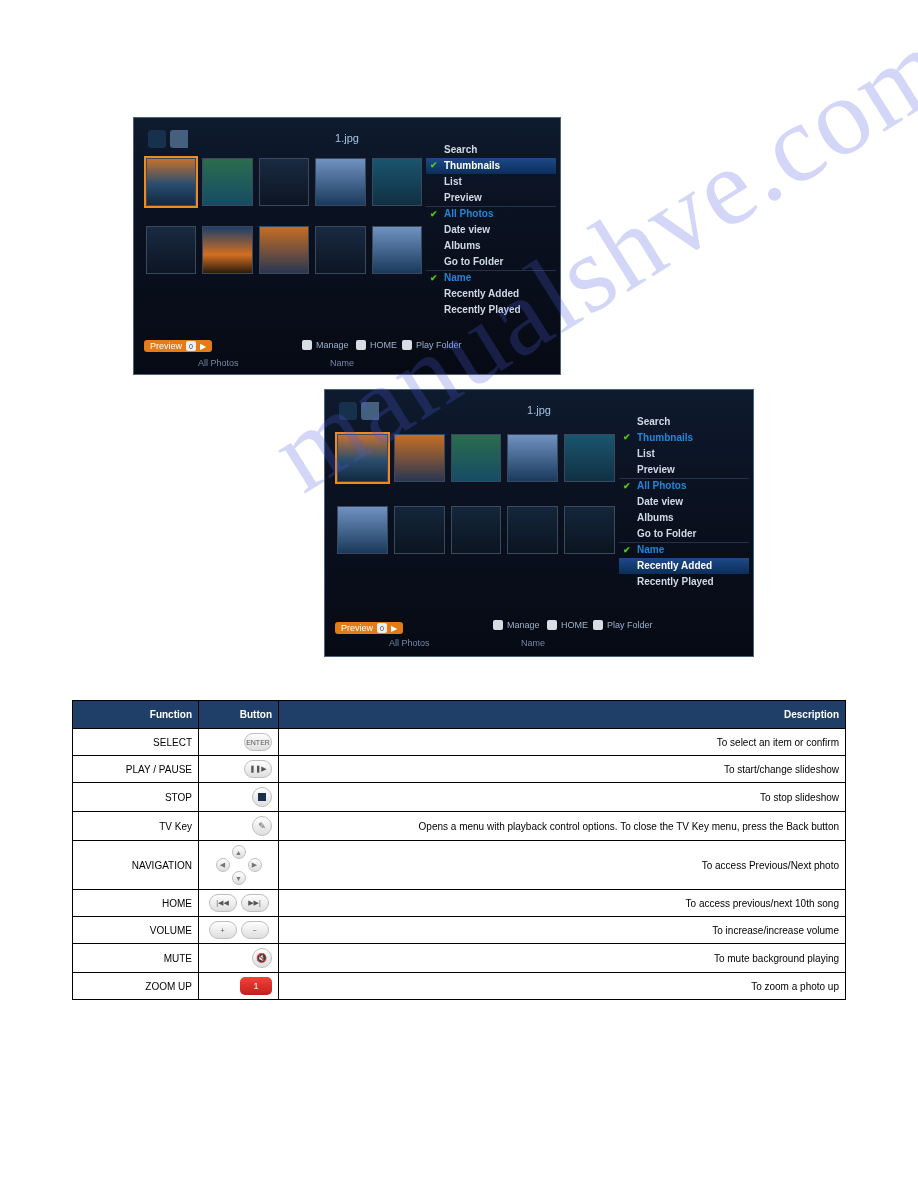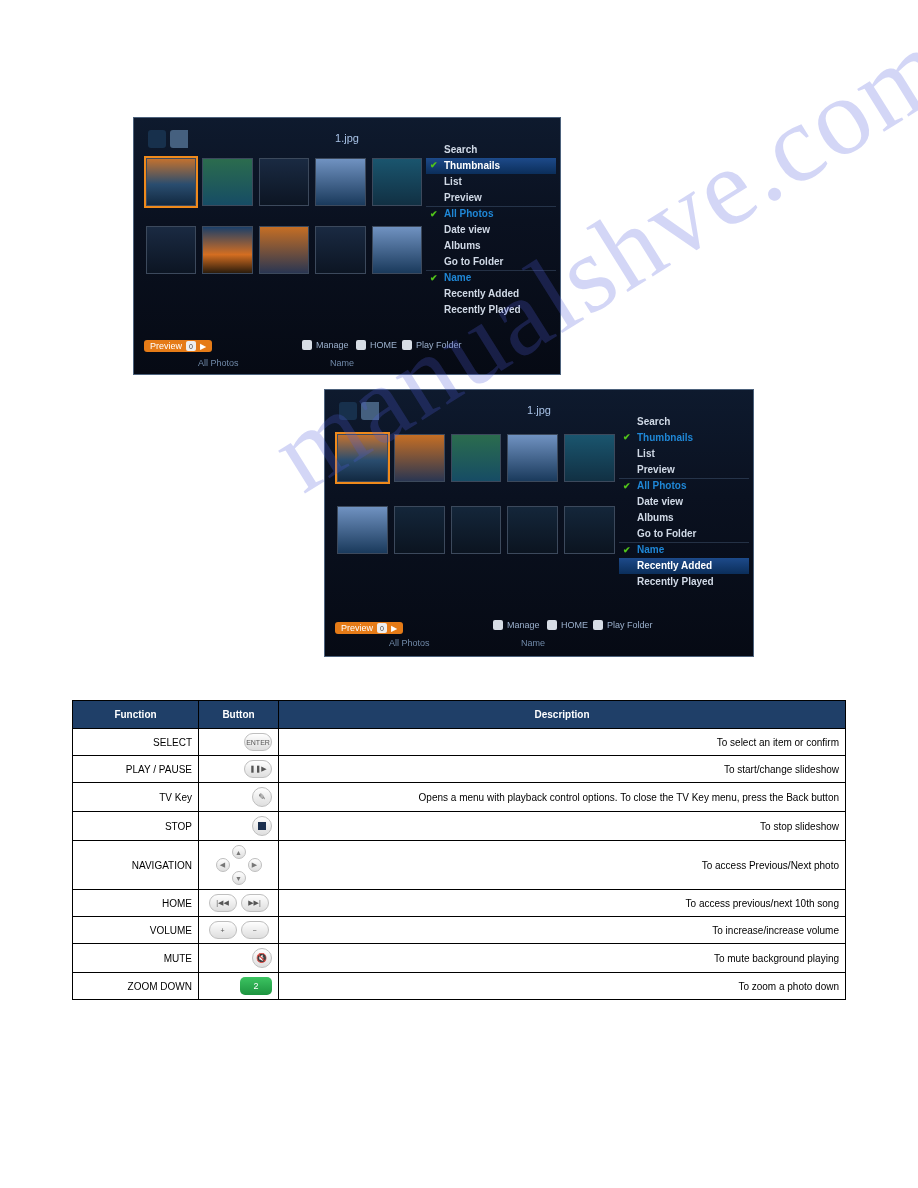--- a/index.html
+++ b/index.html
@@ -39,21 +39,21 @@
   .footer .hint { position:absolute; display:flex; align-items:center; gap:4px; font-size:9px; color:#9bb0cc; }
   .footer .hint .chip{ width:10px; height:10px; background:#d7dde5; border-radius:2px; }
   .footer .sub { position:absolute; font-size:9px; color:#7089a8; }
 
   
   .wm { position:absolute; left:250px; top:410px; font-size:110px; color:rgba(80,90,220,.25); font-family:"Comic Sans MS", cursive; transform:rotate(-32deg); transform-origin:left top; letter-spacing:2px; pointer-events:none; }
 
   
   table.controls { position:absolute; left:72px; top:700px; width:774px; border-collapse:collapse; font-size:10px; }
   table.controls th, table.controls td { border:1px solid #000; padding:4px 6px;text-align:right; }
-  table.controls th { background:#1f3f68; color:#fff; font-weight:bold; text-align:center; height:28px; }
+  table.controls th { background:#1f3f68; color:#fff; font-weight:bold; text-align:right; height:28px; }
   table.controls td { background:#fff; vertical-align:middle; }
   .col1 { width:126px; }
   .col2 { width:80px; text-align:center;margin-top:20px; }
   .btn-oval { display:inline-flex; align-items:center; justify-content:center; width:28px; height:18px; border-radius:10px; background:linear-gradient(#fefefe,#dedede); border:1px solid #bfbfbf; font-size:7px; color:#555; }
   .btn-pair { display:flex; gap:4px; justify-content:center; }
   .btn-round { display:inline-flex; align-items:center; justify-content:center; width:20px; height:20px; border-radius:50%; background:linear-gradient(#fefefe,#dedede); border:1px solid #bfbfbf; font-size:9px; color:#555; }
   .btn-square-icon{ display:inline-block; width:8px; height:8px; background:#1b2f4e; }
   .btn-red  { display:inline-flex; align-items:center; justify-content:center; width:32px; height:18px; border-radius:5px; background:linear-gradient(#f0443a,#c21f1a); color:#fff; font-size:9px; }
   .btn-green{ display:inline-flex; align-items:center; justify-content:center; width:32px; height:18px; border-radius:5px; background:linear-gradient(#3cc461,#1e9440); color:#fff; font-size:9px; }
   .dpad { position:relative; width:46px; height:40px; margin:0 auto; }
@@ -248,30 +248,30 @@
         <td class="col1">SELECT</td>
         <td class="col2"><span class="btn-oval">ENTER</span></td>
         <td>To select an item or confirm</td>
       </tr>
       <tr>
         <td class="col1">PLAY / PAUSE</td>
         <td class="col2"><span class="btn-oval">❚❚▶</span></td>
         <td>To start/change slideshow</td>
       </tr>
       <tr>
-        <td class="col1">TV Key</td>
-        <td class="col2"><span class="btn-round">✎</span></td>
-        <td>Opens a menu with playback control options. To close the TV Key menu, press the Back button</td>
-      </tr>
-      <tr>
         <td class="col1">STOP</td>
         <td class="col2"><span class="btn-round">
             <span class="btn-square-icon"></span>
           </span></td>
         <td>To stop slideshow</td>
+      </tr>
+      <tr>
+        <td class="col1">TV Key</td>
+        <td class="col2"><span class="btn-round">✎</span></td>
+        <td>Opens a menu with playback control options. To close the TV Key menu, press the Back button</td>
       </tr>
       <tr>
         <td class="col1">NAVIGATION</td>
         <td class="col2">
           <div class="dpad">
             <div class="d up">▲</div>
             <div class="d dn">▼</div>
             <div class="d lf">◀</div>
             <div class="d rt">▶</div>
           </div>
@@ -297,18 +297,18 @@
           </div>
         </td>
         <td>To increase/increase volume</td>
       </tr>
       <tr>
         <td class="col1">MUTE</td>
         <td class="col2"><span class="btn-round">🔇</span></td>
         <td>To mute background playing</td>
       </tr>
       <tr>
-        <td class="col1">ZOOM DOWN</td>
-        <td class="col2"><span class="btn-green">2</span></td>
-        <td>To zoom a photo down</td>
+        <td class="col1">ZOOM UP</td>
+        <td class="col2"><span class="btn-red">1</span></td>
+        <td>To zoom a photo up</td>
       </tr>
     </tbody>
 </table>
 
 </body></html>

